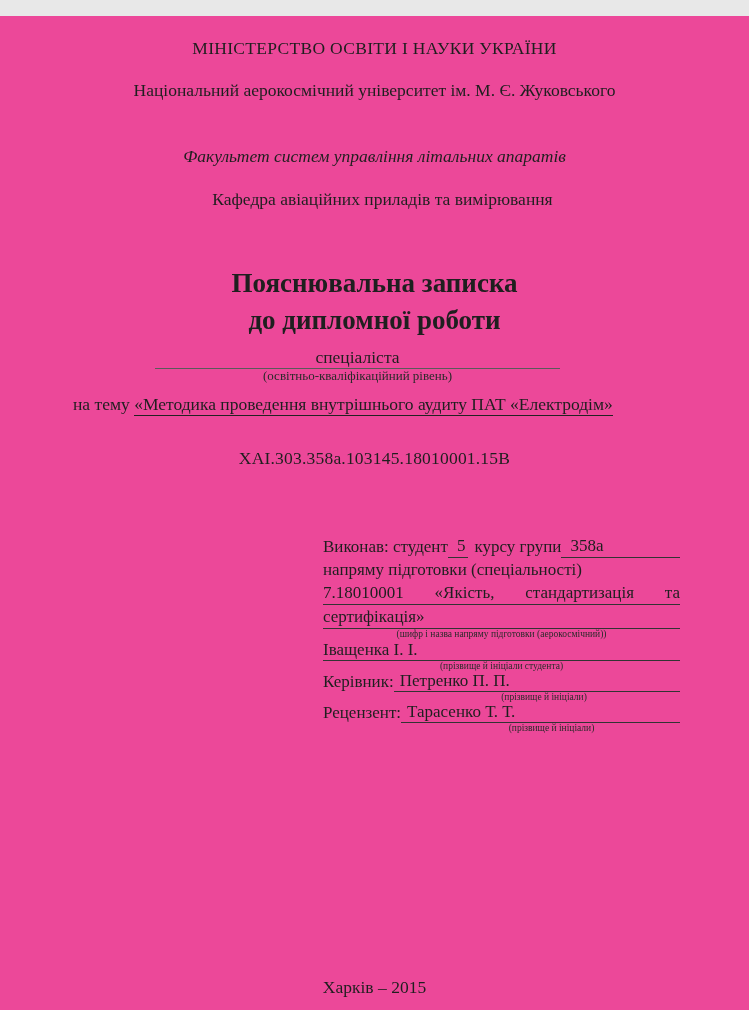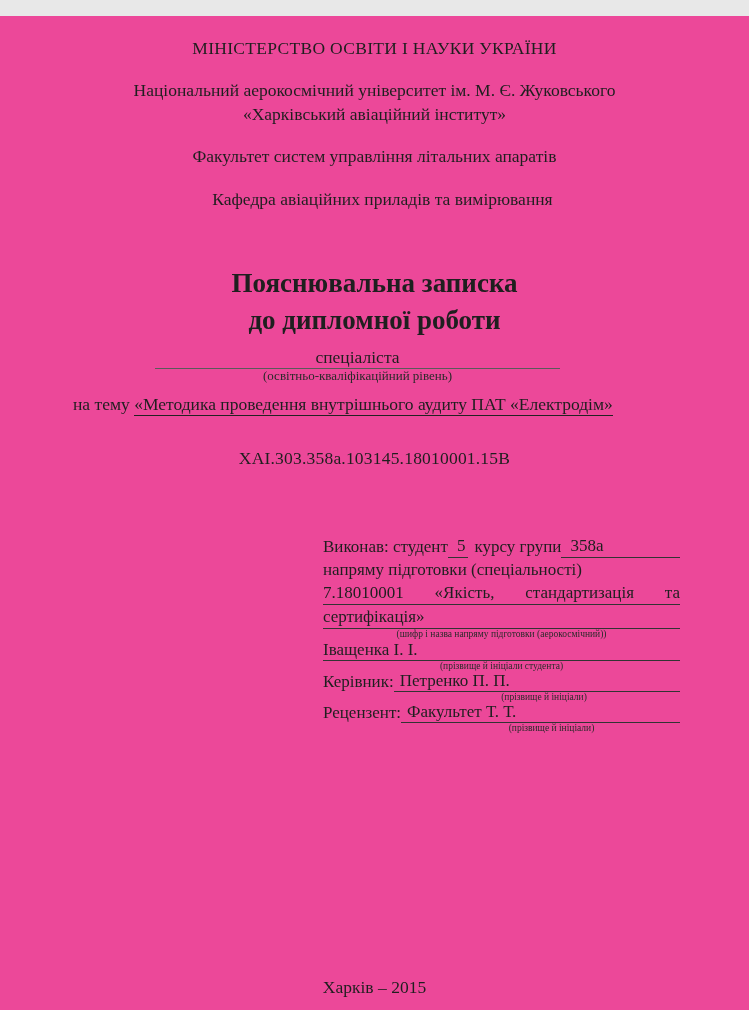--- a/index.html
+++ b/index.html
@@ -10,21 +10,21 @@
     font-family:"Liberation Serif","DejaVu Serif",serif;
     color:#1f1f1f;
     margin:16px auto;
     overflow:hidden;
   }
   .center{text-align:center;}
   .abs{position:absolute;left:0;right:0;}
 
   .ministry{top:22px;font-size:17.5px;letter-spacing:.3px;}
   .university{top:62px;font-size:17.5px;line-height:24px;}
-  .faculty{top:130px;font-size:17.5px;}
+  .faculty{top:130px;font-size:17.5px;font-style:italic;}
   .department{top:173px;font-size:17.5px;padding-left:16px;}
 
   .main-title{top:249px;font-size:27px;font-weight:bold;line-height:37px;}
 
   .level-box{
     position:absolute;left:155px;top:331px;width:405px;height:21px;
     border-bottom:1px solid #5a5a5a;
     text-align:center;font-size:17.5px;line-height:21px;
   }
   .level-caption{
@@ -68,21 +68,20 @@
 </style>
 </head>
 <body>
 
 <div class="page">
 
   <div class="abs center ministry">МІНІСТЕРСТВО ОСВІТИ І НАУКИ УКРАЇНИ</div>
 
   <div class="abs center university">
     <div>Національний аерокосмічний університет ім. М. Є. Жуковського</div>
-    <div>«Харківський авіаційний інститут»</div>
   </div>
 
   <div class="abs center faculty">Факультет систем управління літальних апаратів</div>
 
   <div class="abs center department">Кафедра авіаційних приладів та вимірювання</div>
 
   <div class="abs center main-title">
     <div>Пояснювальна записка</div>
     <div>до дипломної роботи</div>
   </div>
@@ -120,21 +119,21 @@
 
     <div class="cr-short cr-flex">
       <span>Керівник:</span>
       <span class="name-fill">Петренко П. П.</span>
     </div>
 
     <div class="cr-caption cap-indent-1">(прізвище й ініціали)</div>
 
     <div class="cr-short cr-flex">
       <span>Рецензент:</span>
-      <span class="name-fill">Факультет Т. Т.</span>
+      <span class="name-fill">Тарасенко Т. Т.</span>
     </div>
 
     <div class="cr-caption cap-indent-2">(прізвище й ініціали)</div>
 
   </div>
 
   <div class="abs center footer">Харків – 2015</div>
 
 </div>
 

